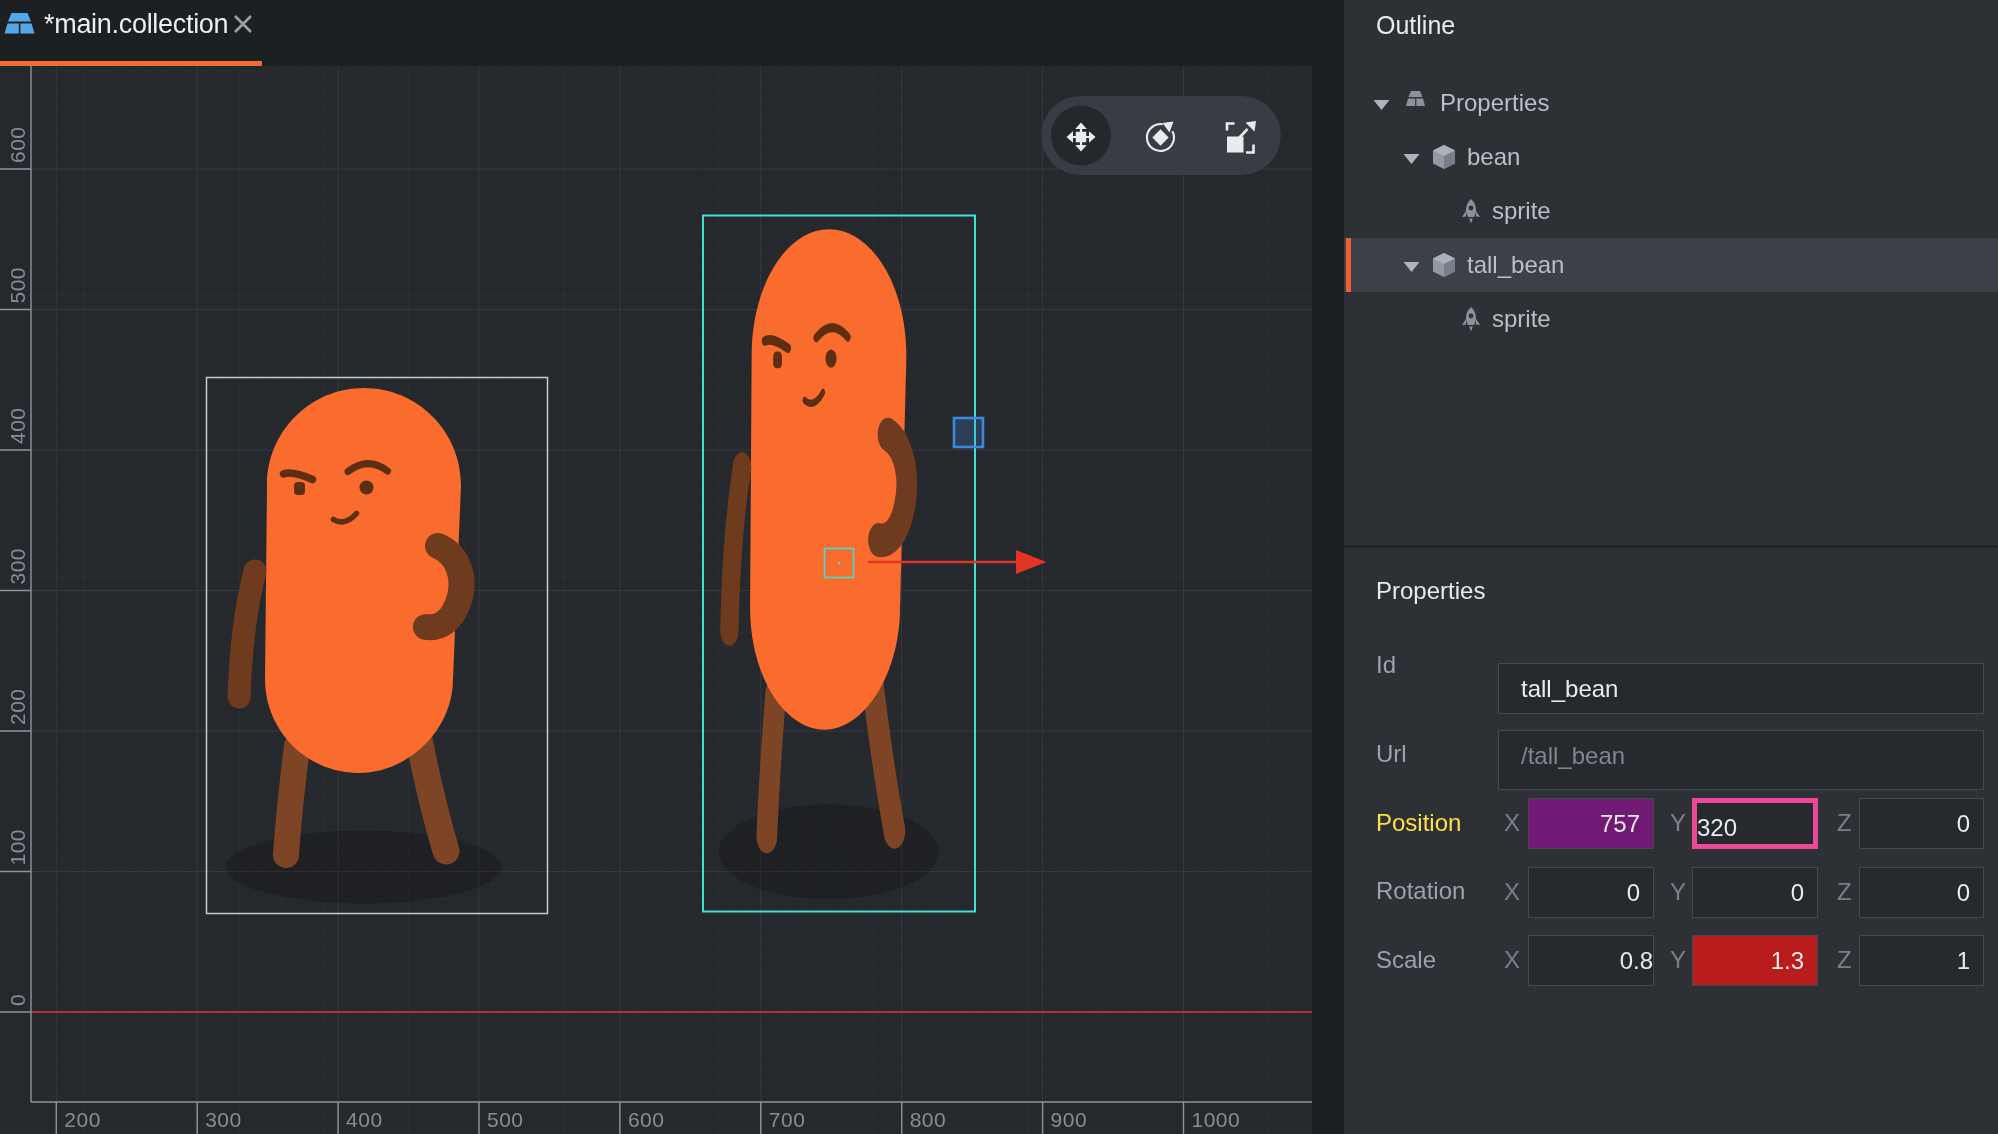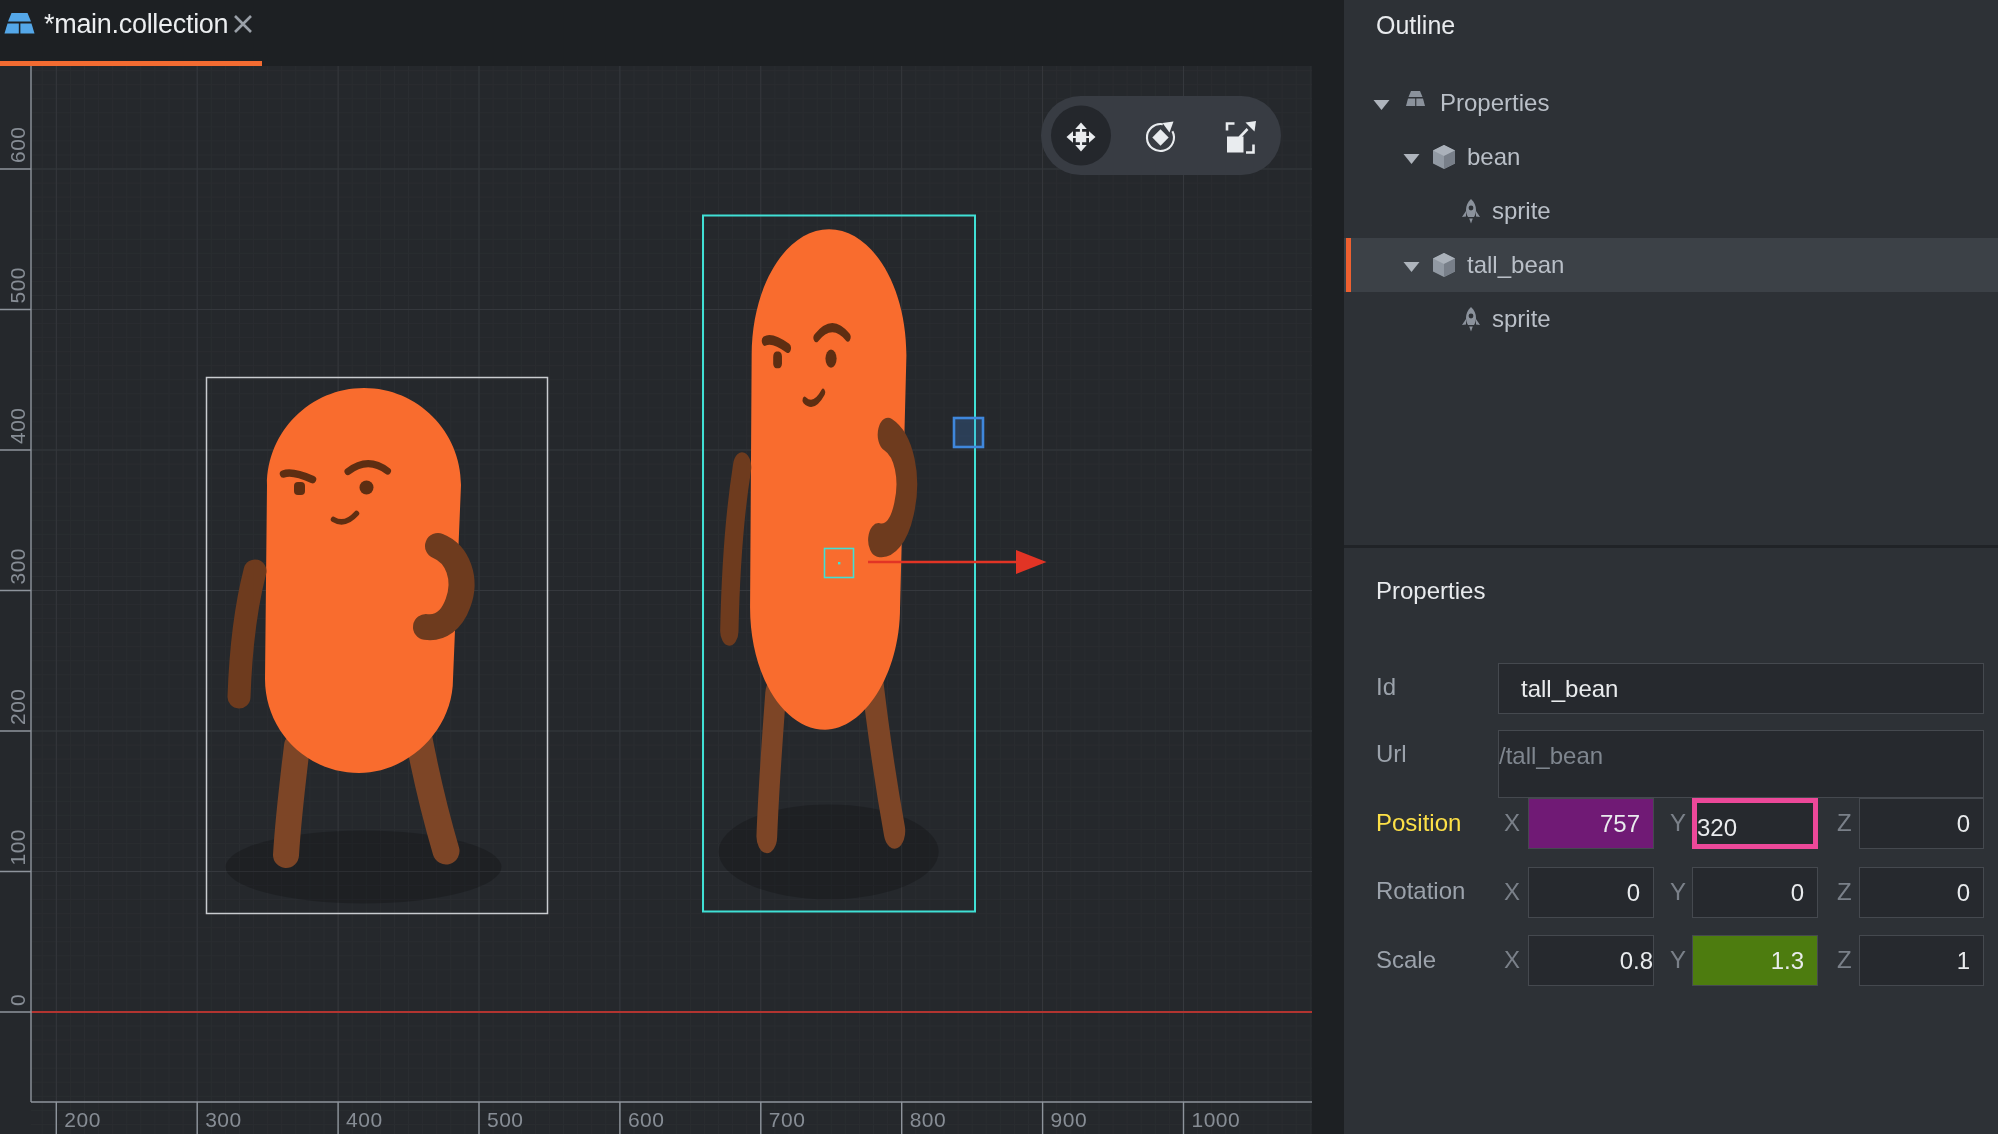--- a/index.html
+++ b/index.html
@@ -128,37 +128,37 @@
 <path d="M10 1 C13.5 4 15 8 15 12 C15 15 14 17.5 13 19 H7 C6 17.5 5 15 5 12 C5 8 6.5 4 10 1 Z"></path>
 <path d="M5 13 L1 19 L5 18.5 Z"></path>
           <path d="M15 13 L19 19 L15 18.5 Z"></path>
 <path d="M8.2 20.5 H11.8 L10 25.5 Z"></path>
         </g>
 <circle cx="10" cy="10" r="2.4" fill="#2d3136"></circle>
       </svg></div>
 <div style="position:absolute;left:148px;top:305px;font-size:24px;color:#b9bfc7">sprite</div>
 <div style="position:absolute;left:0;top:545px;width:100%;height:3px;background:#202327"></div>
 <div style="position:absolute;left:32px;top:577px;font-size:24px;color:#e8eaed">Properties</div>
-<div style="position:absolute;left:32px;font-size:24px;color:#9ba2ab;top:673px">Id</div>
+<div style="position:absolute;left:32px;font-size:24px;color:#9ba2ab;top:651px">Id</div>
 <div style="position:absolute;left:32px;font-size:24px;color:#9ba2ab;top:740px">Url</div>
 <div style="position:absolute;left:32px;font-size:24px;color:#fde047;top:809px">Position</div>
 <div style="position:absolute;left:32px;font-size:24px;color:#9ba2ab;top:877px">Rotation</div>
 <div style="position:absolute;left:32px;font-size:24px;color:#9ba2ab;top:946px">Scale</div>
 <div style="position:absolute;background:#26292e;border:1px solid #45494f;box-sizing:border-box;font-size:24px;color:#e9ebed;left:154px;top:663px;width:486px;height:51px;line-height:49px;padding-left:22px">tall_bean</div>
-<div style="position:absolute;background:#26292e;border:1px solid #45494f;box-sizing:border-box;font-size:24px;color:#e9ebed;left:154px;top:730px;width:486px;height:68px;line-height:49px;color:#7f868f">/tall_bean</div>
+<div style="position:absolute;background:#26292e;border:1px solid #45494f;box-sizing:border-box;font-size:24px;color:#e9ebed;left:154px;top:730px;width:486px;height:60px;line-height:49px;padding-left:22px;color:#7f868f">/tall_bean</div>
 <div style="position:absolute;font-size:24px;color:#7a8089;left:160px;top:809px">X</div>
     <div style="position:absolute;background:#701a75;border:1px solid #45494f;box-sizing:border-box;font-size:24px;color:#e9ebed;text-align:right;padding-right:13px;height:51px;line-height:49px;left:184px;top:798px;width:126px">757</div>
     <div style="position:absolute;font-size:24px;color:#7a8089;left:326px;top:809px">Y</div>
     <div style="position:absolute;background:#26292e;border:5px solid #ec4899;box-sizing:border-box;font-size:24px;color:#e9ebed;text-align:left;padding-right:28px;height:51px;line-height:49px;left:348px;top:798px;width:126px">320</div>
     <div style="position:absolute;font-size:24px;color:#7a8089;left:493px;top:809px">Z</div>
     <div style="position:absolute;background:#26292e;border:1px solid #45494f;box-sizing:border-box;font-size:24px;color:#e9ebed;text-align:right;padding-right:13px;height:51px;line-height:49px;left:515px;top:798px;width:125px">0</div>
 <div style="position:absolute;font-size:24px;color:#7a8089;left:160px;top:878px">X</div>
     <div style="position:absolute;background:#26292e;border:1px solid #45494f;box-sizing:border-box;font-size:24px;color:#e9ebed;text-align:right;padding-right:13px;height:51px;line-height:49px;left:184px;top:867px;width:126px">0</div>
     <div style="position:absolute;font-size:24px;color:#7a8089;left:326px;top:878px">Y</div>
     <div style="position:absolute;background:#26292e;border:1px solid #45494f;box-sizing:border-box;font-size:24px;color:#e9ebed;text-align:right;padding-right:13px;height:51px;line-height:49px;left:348px;top:867px;width:126px">0</div>
     <div style="position:absolute;font-size:24px;color:#7a8089;left:493px;top:878px">Z</div>
     <div style="position:absolute;background:#26292e;border:1px solid #45494f;box-sizing:border-box;font-size:24px;color:#e9ebed;text-align:right;padding-right:13px;height:51px;line-height:49px;left:515px;top:867px;width:125px">0</div>
 <div style="position:absolute;font-size:24px;color:#7a8089;left:160px;top:946px">X</div>
     <div style="position:absolute;background:#26292e;border:1px solid #45494f;box-sizing:border-box;font-size:24px;color:#e9ebed;text-align:right;height:51px;line-height:49px;left:184px;top:935px;width:126px">0.8</div>
     <div style="position:absolute;font-size:24px;color:#7a8089;left:326px;top:946px">Y</div>
-    <div style="position:absolute;background:#4d7c0f;border:1px solid #45494f;box-sizing:border-box;font-size:24px;color:#e9ebed;text-align:right;padding-right:13px;height:51px;line-height:49px;left:348px;top:935px;width:126px">1.3</div>
+    <div style="position:absolute;background:#b91c1c;border:1px solid #45494f;box-sizing:border-box;font-size:24px;color:#e9ebed;text-align:right;padding-right:13px;height:51px;line-height:49px;left:348px;top:935px;width:126px">1.3</div>
     <div style="position:absolute;font-size:24px;color:#7a8089;left:493px;top:946px">Z</div>
     <div style="position:absolute;background:#26292e;border:1px solid #45494f;box-sizing:border-box;font-size:24px;color:#e9ebed;text-align:right;padding-right:13px;height:51px;line-height:49px;left:515px;top:935px;width:125px">1</div>
 </div>
 </body></html>

